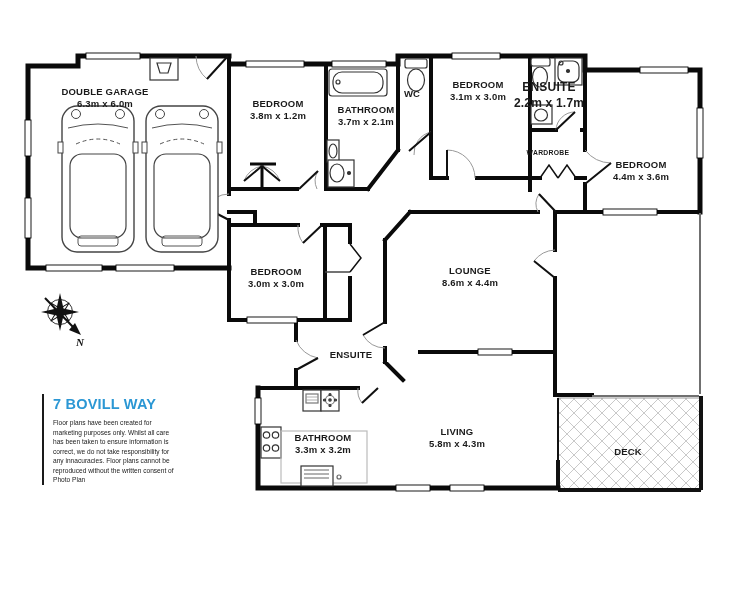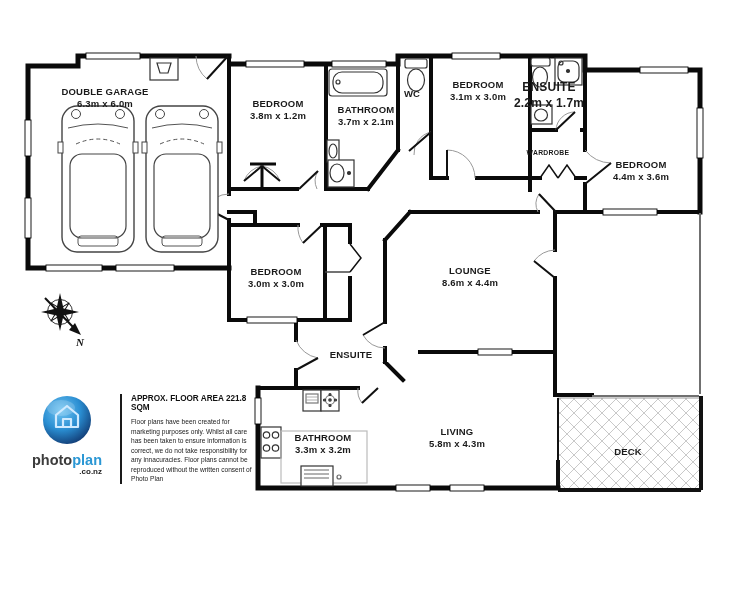--- a/index.html
+++ b/index.html
@@ -272,28 +272,19 @@
     </div>
 <div class="rlabel" style="left:457px;top:438px">
   <div>LIVING</div>
       <div>5.8m x 4.3m</div>
     </div>
 <div class="rlabel" style="left:628px;top:452px">
   <div>DECK</div>
     </div>
 
 <div class="brand">
-  <div class="logo-col">
-    <svg width="52" height="52" viewBox="0 0 52 52">
-      <circle cx="26" cy="26" r="24" fill="url(#logograd)"></circle>
-      <ellipse cx="20" cy="14" rx="14" ry="8" fill="#ffffff" opacity="0.18"></ellipse>
-      <path d="M15 33 V21 L26 12 L37 21 V33 Z M22 33 V25 H30 V33" fill="none" stroke="#cfeaff" stroke-width="2.2" stroke-linejoin="round"></path>
-    </svg>
-    <div class="wordmark"><span>photo</span><span class="plan">plan</span></div>
-    <div class="conz">.co.nz</div>
-  </div>
   <div class="brandtext">
-    <div class="area">APPROX. FLOOR AREA 221.8 SQM</div>
+    <div class="addr">7 BOVILL WAY</div>
     <p class="disc">Floor plans have been created for marketing purposes only. Whilst all care has been taken to ensure information is correct, we do not take responsibility for any innacuracies. Floor plans cannot be reproduced without the written consent of Photo Plan</p>
   </div>
 </div>
 
 </div>
 
 </body></html>

